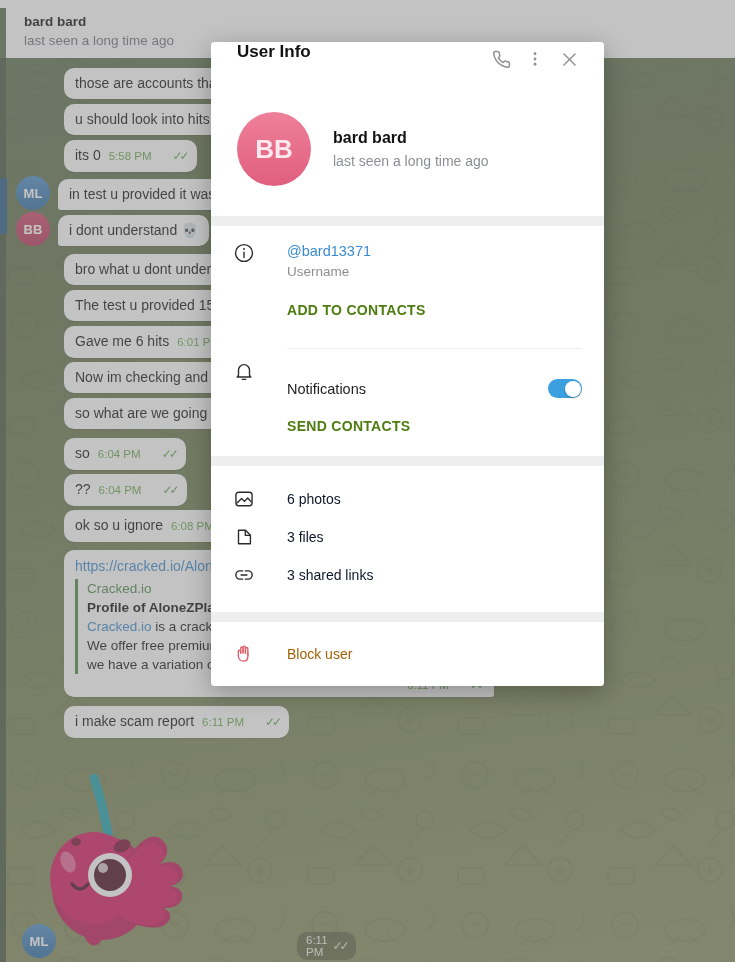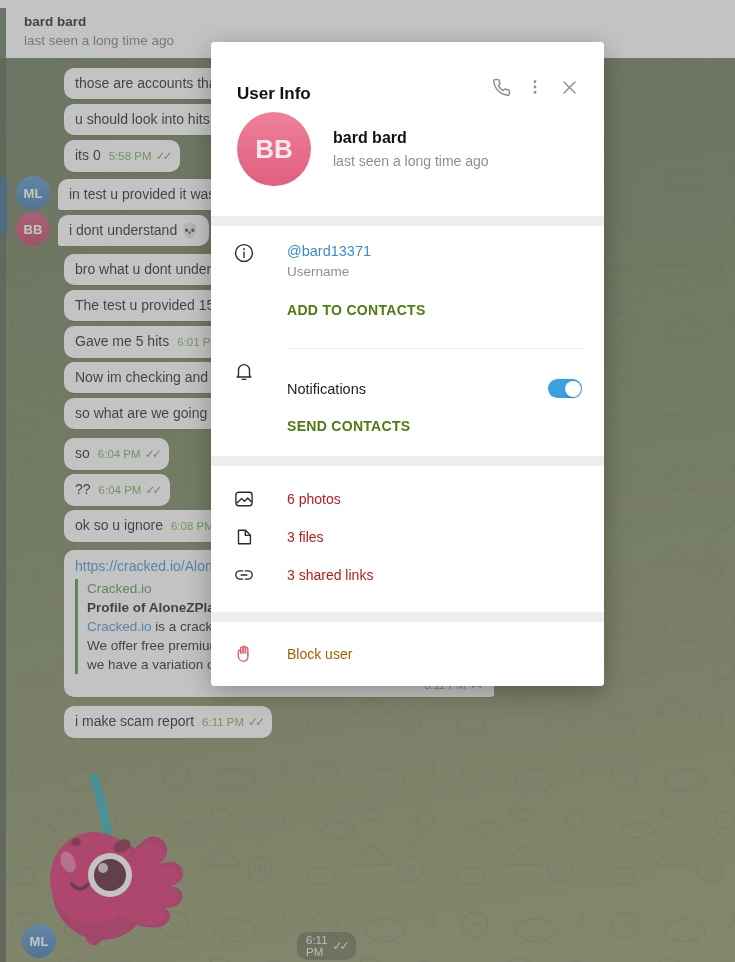--- a/index.html
+++ b/index.html
@@ -56,21 +56,21 @@
     background: #ffffff;
     border-radius: 10px;
     padding: 6px 10px 6px 11px;
     font-size: 14px; color: #111;
     line-height: 19px;
     white-space: nowrap;
     display: flex; align-items: baseline; gap: 8px;
     box-shadow: 0 1px 1px rgba(0,0,0,.09);
   }
   .bubble.tail-left { border-bottom-left-radius: 3px; }
-  .meta { font-size: 11.5px; color: #6aa84f; display: inline-flex; align-items: center; gap: 4px; white-space: nowrap; }
+  .meta { font-size: 11.5px; color: #6aa84f; display: inline-flex; align-items: center; gap: 21px; white-space: nowrap; }
   .ticks { color: #5aa84f; font-size: 12px; letter-spacing: -3px; }
 
   
   .bubble-link {
     background: #ffffff; border-radius: 10px; border-bottom-right-radius: 3px;
     padding: 7px 10px 5px 11px; width: 430px;
     box-shadow: 0 1px 1px rgba(0,0,0,.09);
   }
   .link-url { font-size: 14px; color: #3b8bd0; line-height: 19px; white-space: nowrap; overflow: hidden; }
   .preview { border-left: 3px solid #4e8a4a; padding-left: 9px; margin-top: 3px; position: relative; }
@@ -96,21 +96,21 @@
   .dim { position: absolute; inset: 0; background: rgba(125,125,125,.46); }
 
   
   .dialog {
     position: absolute; left: 211px; top: 42px; width: 393px;
     background: #f0f0f0; border-radius: 4px; overflow: hidden;
     box-shadow: 0 6px 26px rgba(0,0,0,.28);
   }
   .panel { background: #ffffff; }
 
-  .dlg-head { height: 62px; display: flex; align-items: flex-end; padding: 0 18px 0 26px; }
+  .dlg-head { height: 62px; display: flex; align-items: flex-start; padding: 0 18px 0 26px; }
   .dlg-title { font-size: 17px; font-weight: bold; color: #111; flex: 1; }
   .icon-btn {
     width: 34px; height: 34px; display: flex; align-items: center; justify-content: center;
     color: #8d9094; cursor: pointer; border-radius: 50%;
   }
 
   .dlg-user { display: flex; align-items: center; padding: 8px 26px 30px 26px; }
   .avatar-lg {
     width: 74px; height: 74px; border-radius: 50%;
     background: linear-gradient(180deg,#ef8099,#e05f7e);
@@ -144,21 +144,21 @@
     width: 34px; height: 19px; border-radius: 10px; background: #3aa0e0;
     position: relative; cursor: pointer; flex: none;
   }
   .toggle .knob {
     position: absolute; right: 1.5px; top: 1.5px; width: 16px; height: 16px;
     border-radius: 50%; background: #fff; box-shadow: 0 1px 2px rgba(0,0,0,.3);
   }
 
   .media-line { display: flex; align-items: center; padding: 0 22px; height: 38px; cursor: pointer; }
   .media-line .ico { padding-top: 0; align-items: center; }
-  .media-text { font-size: 14px; color: #b91c1c; }
+  .media-text { font-size: 14px; color: #0f172a; }
 
   .block-line { display: flex; align-items: center; padding: 0 22px; height: 64px; cursor: pointer; }
   .block-line .ico { padding-top: 0; align-items: center; color: #e0606a; }
   .block-text { font-size: 14px; color: #a16207; }
 
   svg { display: block; }
 </style>
 </head>
 <body>
 
@@ -243,21 +243,21 @@
     </div>
 
     <div class="row" style="left:58px; top:232px;">
       <div class="bubble">
         <span>The test u provided 150</span>
       </div>
     </div>
 
     <div class="row" style="left:58px; top:268px;">
       <div class="bubble">
-        <span>Gave me 5 hits</span>
+        <span>Gave me 6 hits</span>
         <span class="meta">
           <span>6:01 PM</span>
         </span>
       </div>
     </div>
 
     <div class="row" style="left:58px; top:304px;">
       <div class="bubble">
         <span>Now im checking and n</span>
       </div>

